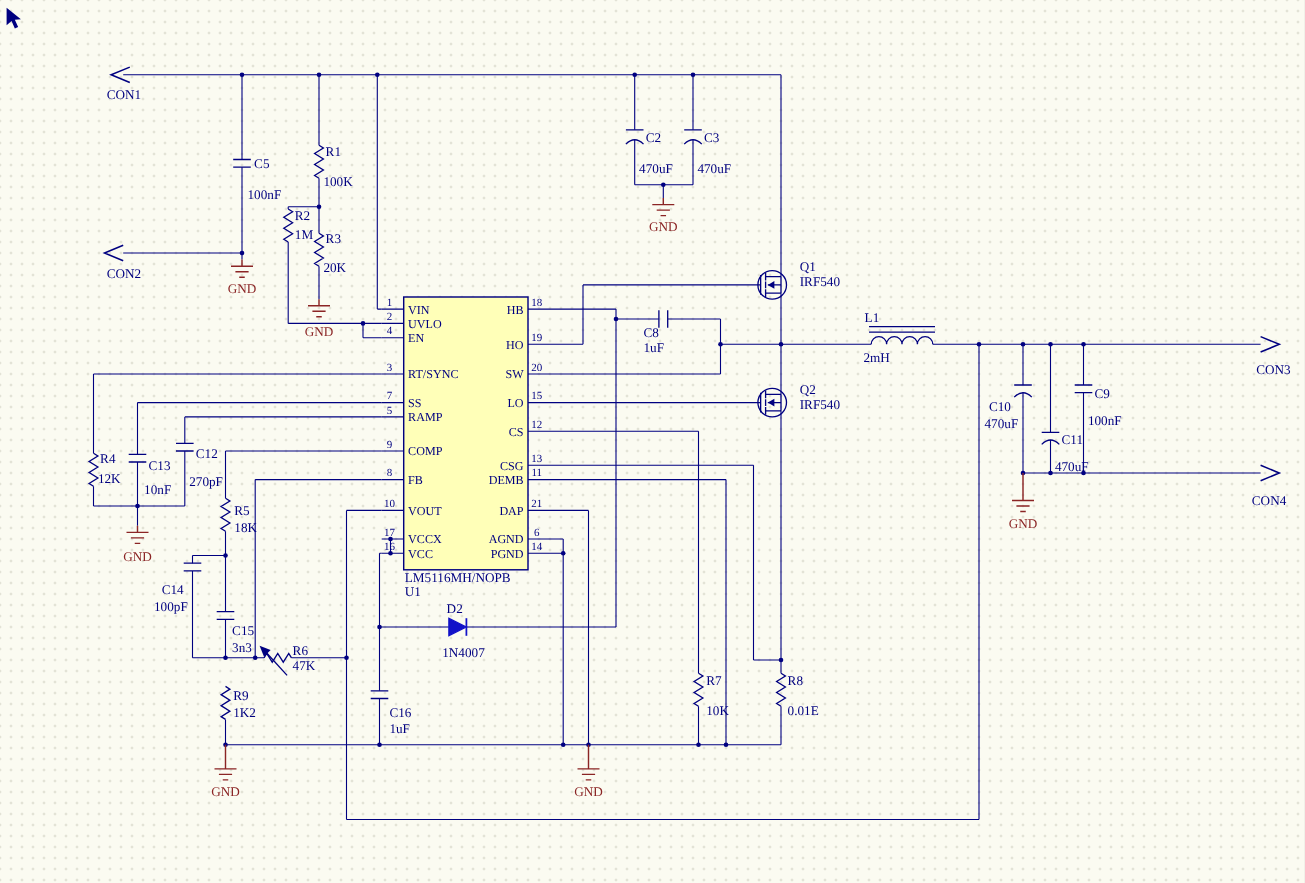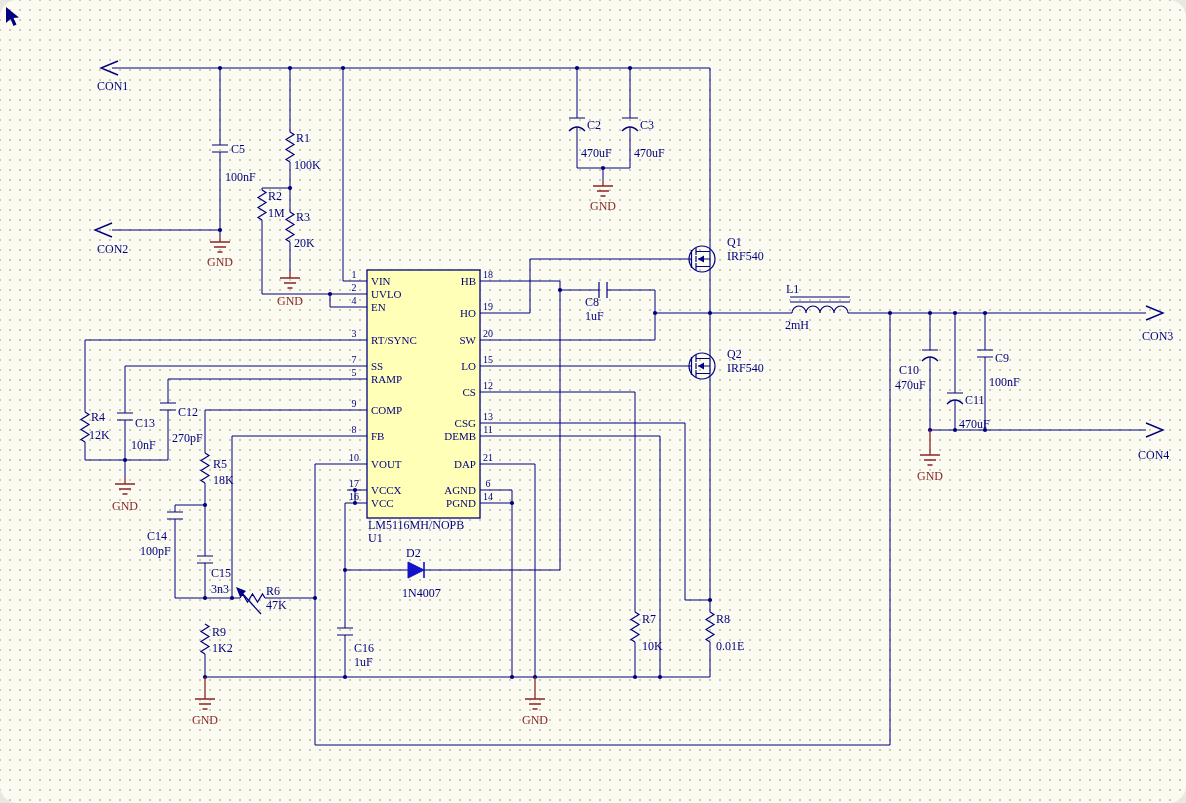--- a/index.html
+++ b/index.html
@@ -1,20 +1,20 @@
 <!DOCTYPE html>
 <html style="--wire: #000080; --gnd: #8B2525; --icfill: #FFFFB8; --diode: #1212C8; --bg: #FBFBF1; --grid: #C9C9B9;"><head>
 <meta charset="utf-8">
 <style>
   html,body{margin:0;padding:0;background:#e8e8e0;}
   .sheet{
     position:relative;width:1186px;height:803px;overflow:hidden;
     background-color:var(--bg,#FBFBF1);
     background-image:radial-gradient(var(--grid,#C9C9B9) 0.8px, transparent 1px);
-    background-size:10px 10px;background-position:5px 5px;border-radius:17px;
+    background-size:10px 10px;background-position:5px 5px;
   }
   svg{position:absolute;left:0;top:0;}
   .w{stroke:var(--wire,#000080);stroke-width:1;fill:none;}
   .w2{stroke:var(--wire,#000080);stroke-width:1.4;fill:none;}
   .sym{stroke:var(--wire,#000080);stroke-width:1.2;fill:none;}
   .dot{fill:var(--wire,#000080);}
   .lbl{fill:var(--wire,#000080);font-family:"Liberation Serif",serif;font-size:12px;}
   .pin{font-size:11px;}
   .pnum{font-size:10px;}
   .gnd{stroke:var(--gnd,#8B2525);stroke-width:1.3;fill:none;}

